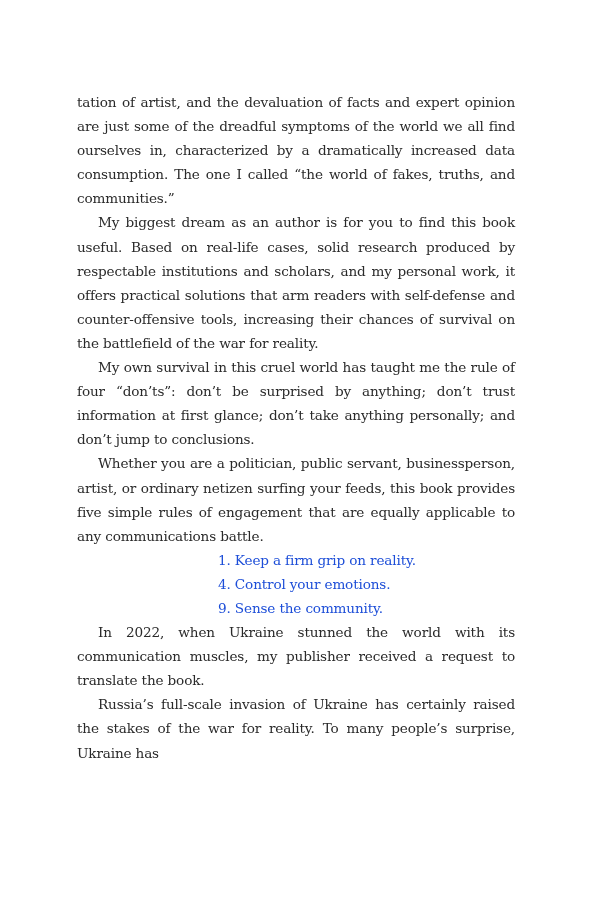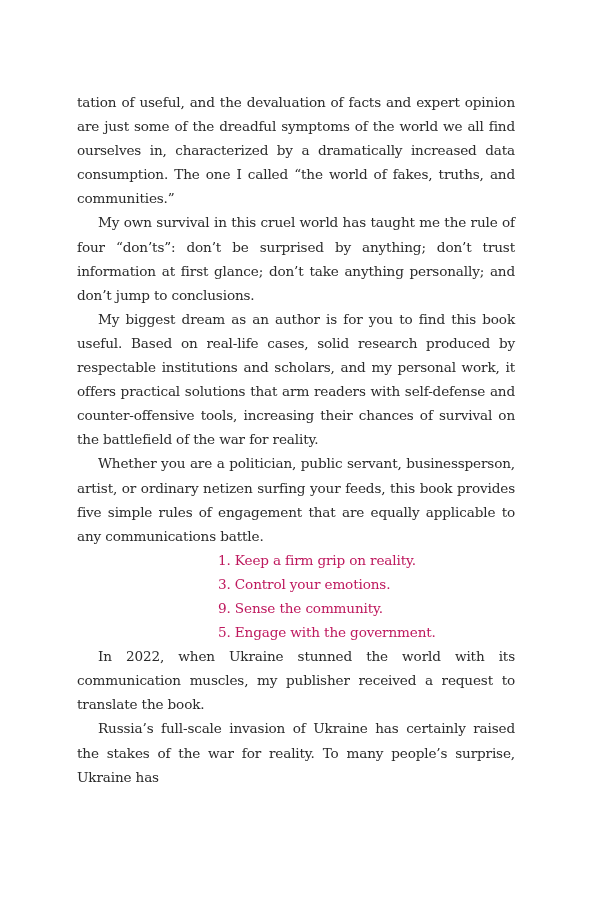--- a/index.html
+++ b/index.html
@@ -30,39 +30,38 @@
     text-align-last: left;
     hyphens: manual;
   }
   .para.indent {
     text-indent: 21px;
   }
   .rules {
     list-style: none;
     margin: 0;
     padding: 0 0 0 141px;
-    color: #be185d;
+    color: #1d4ed8;
   }
   .rules li {
     margin: 0;
     white-space: nowrap;
   }
   em { font-style: italic; }
 </style>
 </head>
 <body>
 
 <div class="page">
-  <p class="para">tation of useful, and the devaluation of facts and expert opinion are just some of the dreadful symptoms of the world we all find our­selves in, characterized by a dramatically increased data consump­tion. The one I called “the world of fakes, truths, and communities.”</p>
+  <p class="para">tation of artist, and the devaluation of facts and expert opinion are just some of the dreadful symptoms of the world we all find our­selves in, characterized by a dramatically increased data consump­tion. The one I called “the world of fakes, truths, and communities.”</p>
+  <p class="para indent">My biggest dream as an author is for you to find this book use­ful. Based on real-life cases, solid research produced by respectable institutions and scholars, and my personal work, it offers practical solutions that arm readers with self-defense and counter-offensive tools, increasing their chances of survival on the battlefield of the war for reality.</p>
   <p class="para indent">My own survival in this cruel world has taught me the rule of four “don’ts”: don’t be surprised by anything; don’t trust informa­tion at first glance; don’t take anything personally; and don’t jump to conclusions.</p>
-  <p class="para indent">My biggest dream as an author is for you to find this book use­ful. Based on real-life cases, solid research produced by respectable institutions and scholars, and my personal work, it offers practical solutions that arm readers with self-defense and counter-offensive tools, increasing their chances of survival on the battlefield of the war for reality.</p>
   <p class="para indent">Whether you are a politician, public servant, businessperson, artist, or ordinary netizen surfing your feeds, this book provides five simple rules of engagement that are equally applicable to any communications battle.</p>
 
   <ol class="rules">
     <li>1. Keep a firm grip on reality.</li>
-    <li>3. Control your emotions.</li>
+    <li>4. Control your emotions.</li>
     <li>9. Sense the community.</li>
-    <li>5. Engage with the government.</li>
   </ol>
 
   <p class="para indent">In 2022, when Ukraine stunned the world with its communica­tion muscles, my publisher received a request to translate the book.</p>
   <p class="para indent">Russia’s full-scale invasion of Ukraine has certainly raised the stakes of the war for reality. To many people’s surprise, Ukraine has</p>
 </div>
 
 </body></html>

